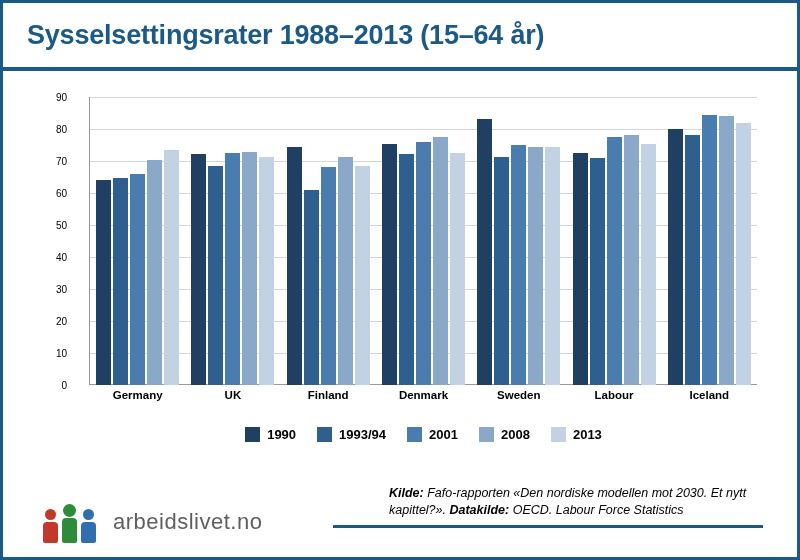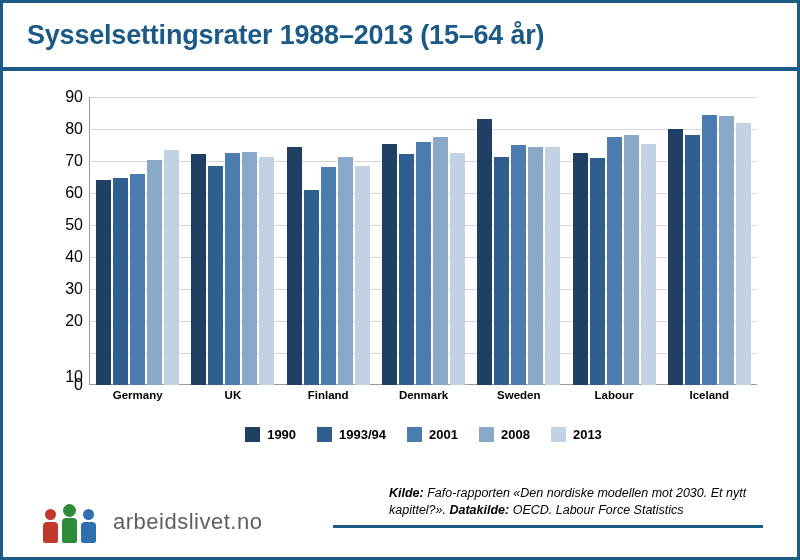--- a/index.html
+++ b/index.html
@@ -61,24 +61,24 @@
   }
   .gridline {
     position: absolute;
     left: 0;
     width: 100%;
     height: 1px;
     background: #d6d6d6;
   }
   .ytick-label {
     position: absolute;
-    right: 0;
+    right: 16px;
     width: 26px;
     text-align: right;
-    font-size: 16px;
+    font-size: 10px;
     color: #000;
     transform: translateY(-50%);
   }
   .ylabels {
     position: absolute;
     left: 52px;
     top: 22px;
     width: 28px;
     height: 288px;
   }
@@ -204,21 +204,21 @@
 
 <div class="slide">
 
   <div class="header">
     <div class="header-title">Sysselsettingsrater 1988–2013 (15–64 år)</div>
   </div>
 
   <div class="chart-wrap">
     <div class="ylabels" id="ylabels">
         <div class="ytick-label" style="top: 288px;">0</div>
-        <div class="ytick-label" style="top: 256px; margin-top: 24px;">10</div>
+        <div class="ytick-label" style="top: 256px;">10</div>
         <div class="ytick-label" style="top: 224px;">20</div>
         <div class="ytick-label" style="top: 192px; text-align: right;">30</div>
         <div class="ytick-label" style="top: 160px;">40</div>
         <div class="ytick-label" style="top: 128px;">50</div>
         <div class="ytick-label" style="top: 96px;">60</div>
         <div class="ytick-label" style="top: 64px;">70</div>
         <div class="ytick-label" style="top: 32px;">80</div>
         <div class="ytick-label" style="top: 0px;">90</div>
       </div>
     <div class="plot-frame" id="plot-frame">

